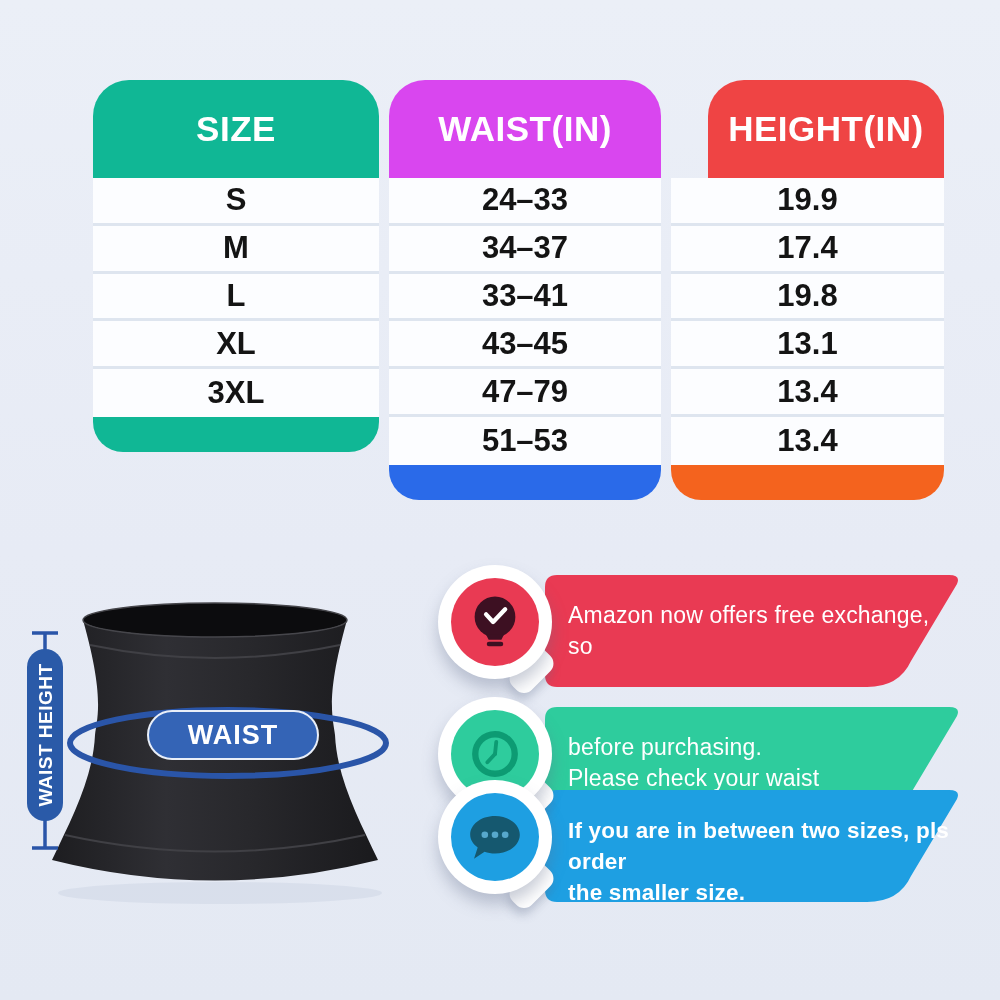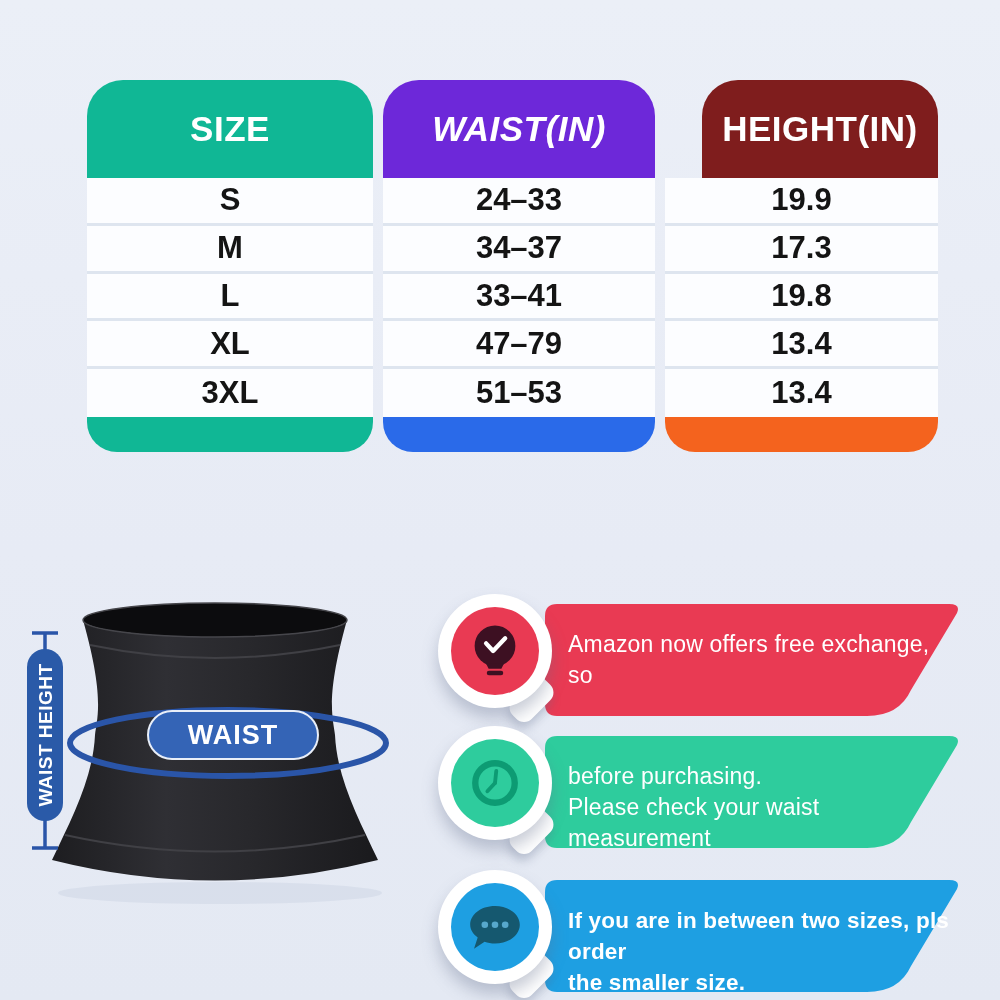--- a/index.html
+++ b/index.html
@@ -5,21 +5,21 @@
   * { margin:0; padding:0; box-sizing:border-box; }
   html,body { width:1000px; height:1000px; }
   body {
     position:relative;
     font-family:"Liberation Sans", sans-serif;
     background:linear-gradient(180deg,#EBEFF7 0%,#E7EBF5 55%,#E4E9F3 100%);
     overflow:hidden;
   }
 
   
-  .size-table { position:absolute; left:67px; top:80px; width:742px; display:flex; gap:10px;padding-left:20px; }
+  .size-table { position:absolute; left:73px; top:80px; width:742px; display:flex; gap:10px;padding-left:20px; }
   .col { flex:0 0 auto; display:flex; flex-direction:column; }
   .col-size   { width:286px; }
   .col-waist  { width:272px; }
   .col-height { width:273px; }
   .col-header {
     height:98px; border-radius:36px 36px 0 0;
     display:flex; align-items:center; justify-content:center;
     color:#fff; font-size:35px; font-weight:700; letter-spacing:.5px;
   }
   .cells { background:#FCFDFF; }
@@ -28,24 +28,24 @@
     font-size:31px; font-weight:700; color:#141414;
     border-bottom:3px solid #DEE5EF; background:#FCFDFF;
   }
   .cell:last-child { border-bottom:none; }
   .col-footer { height:35px; border-radius:0 0 30px 30px; }
 
   
   .diagram-wrap { position:absolute; left:10px; top:583px; width:400px; height:335px; }
 
   
-  .callout { position:absolute; left:438px; width:562px; height:135px;margin-top:29px; }
+  .callout { position:absolute; left:438px; width:562px; height:135px; }
   .callout-red   { top:575px; }
   .callout-green { top:707px; }
-  .callout-blue  { top:851px;text-decoration:underline; }
+  .callout-blue  { top:790px;text-decoration:underline; }
   .banner { position:absolute; left:107px; top:0; width:420px; height:112px; }
   .banner-text {
     position:absolute; left:130px; top:25px; width:385px;
     color:#fff; font-size:23px; line-height:31px; letter-spacing:.2px;
   }
   .banner-text.bold { font-weight:700; font-size:22.5px; }
   .icon-handle {
     position:absolute; left:80px; top:72px; width:27px; height:48px;
     background:#fff; border-radius:11px; transform:rotate(45deg);
     box-shadow:4px 6px 10px rgba(96,108,138,.30); z-index:1;
@@ -74,41 +74,43 @@
       <div class="cell">S</div>
       <div class="cell">M</div>
       <div class="cell">L</div>
       <div class="cell">XL</div>
       <div class="cell">3XL</div>
     </div>
     <div class="col-footer" style="background: rgb(16, 183, 149);"></div>
   </div>
 
   <div class="col col-waist">
-    <div class="col-header" style="background: #6d28d9; font-style: italic;">
+    <div class="col-header" style="background: #d946ef;">
       <span>WAIST(IN)</span>
     </div>
     <div class="cells">
       <div class="cell">24–33</div>
       <div class="cell">34–37</div>
       <div class="cell">33–41</div>
+      <div class="cell">43–45</div>
       <div class="cell">47–79</div>
       <div class="cell">51–53</div>
     </div>
     <div class="col-footer" style="background: rgb(42, 106, 233);"></div>
   </div>
 
   <div class="col col-height">
-    <div class="col-header" style="background: #7f1d1d; margin-left: 37px;">
+    <div class="col-header" style="background: #ef4444; margin-left: 37px;">
       <span>HEIGHT(IN)</span>
     </div>
     <div class="cells">
       <div class="cell">19.9</div>
-      <div class="cell">17.3</div>
+      <div class="cell">17.4</div>
       <div class="cell">19.8</div>
+      <div class="cell">13.1</div>
       <div class="cell">13.4</div>
       <div class="cell">13.4</div>
     </div>
     <div class="col-footer" style="background: rgb(244, 99, 30);"></div>
   </div>
 </div>
 
 <div class="diagram-wrap">
   <svg width="400" height="335" viewBox="0 0 400 335">
     <defs>

